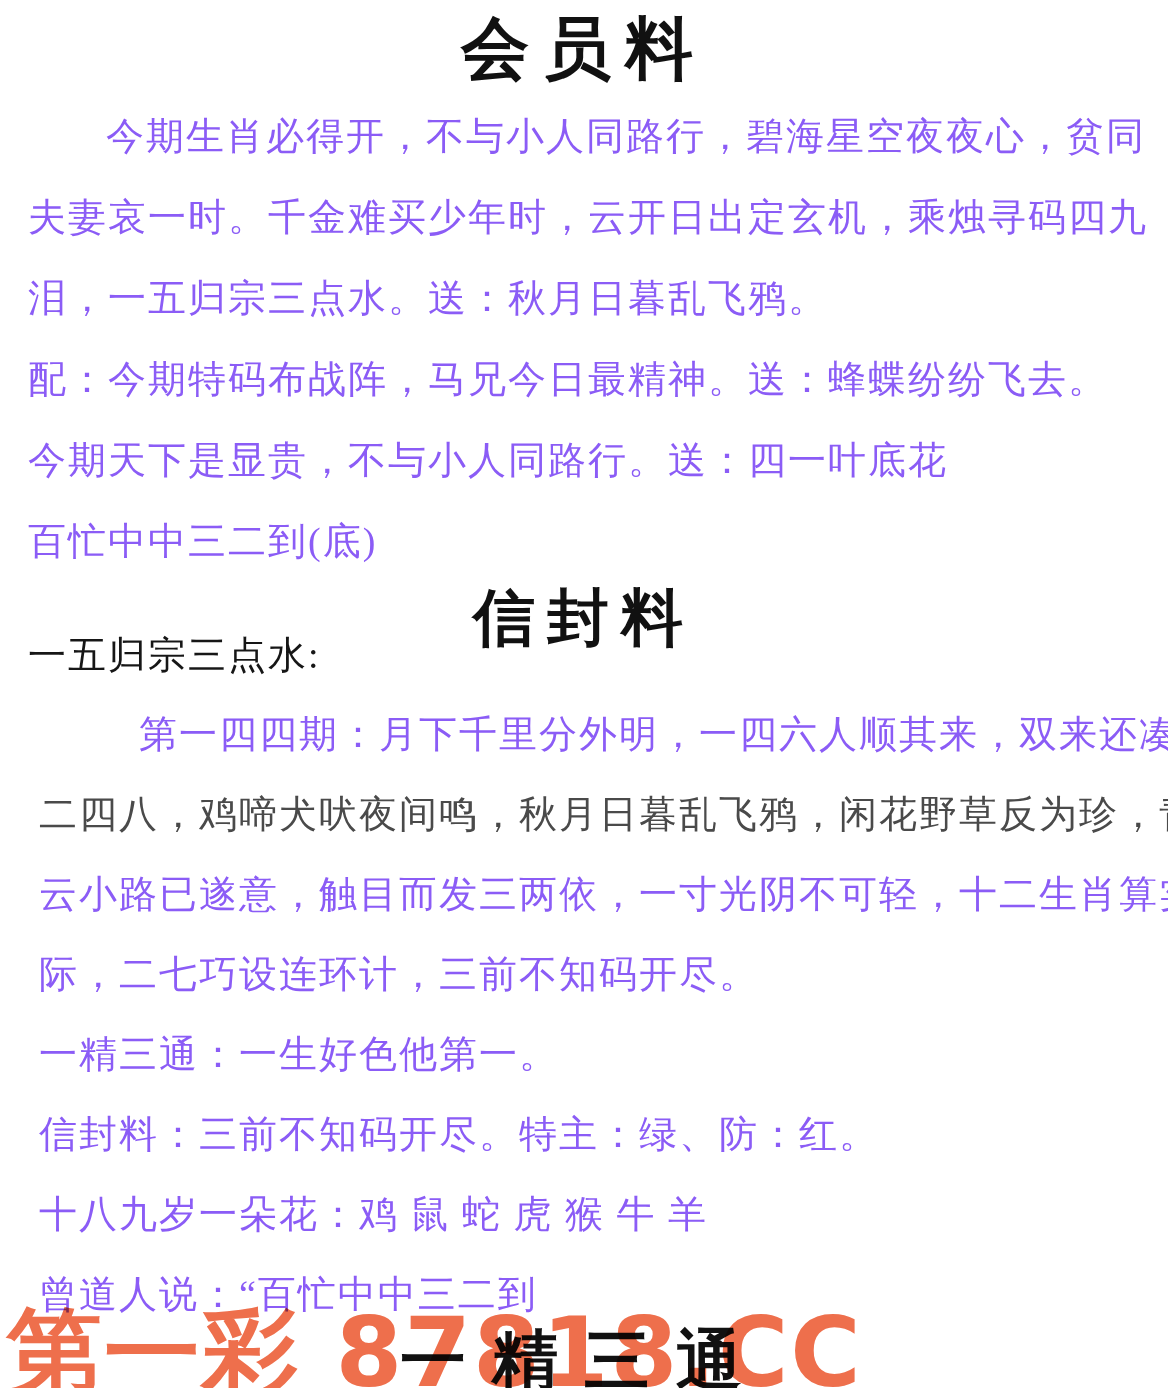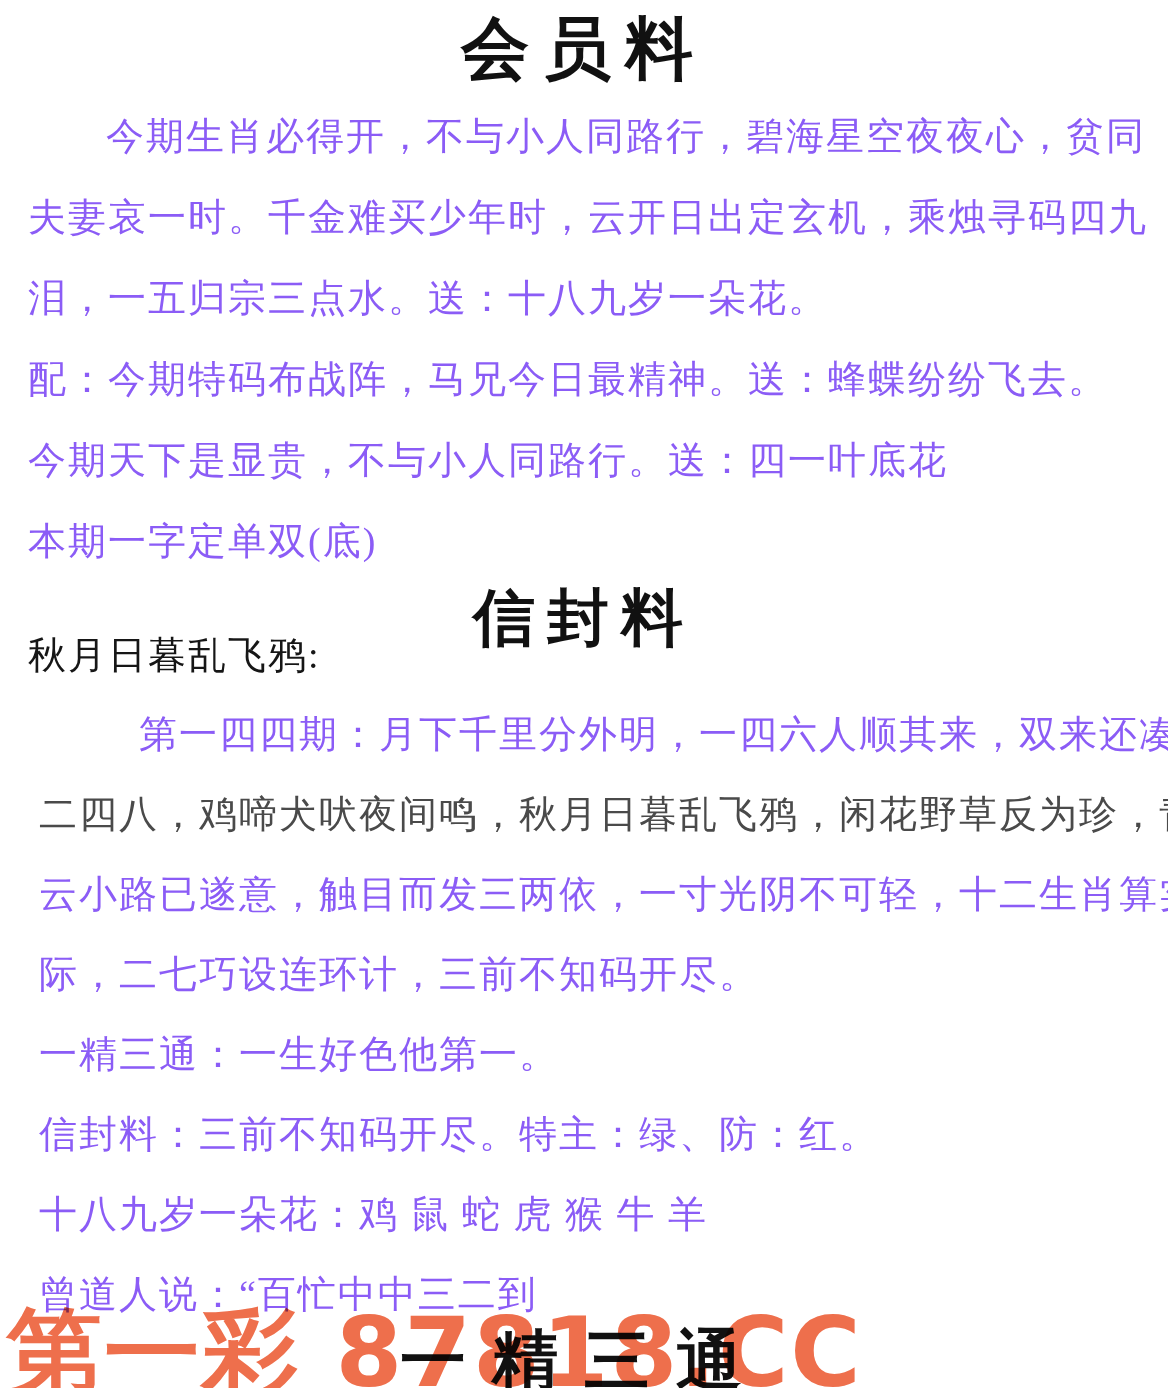--- a/index.html
+++ b/index.html
@@ -99,29 +99,29 @@
 </head>
 <body>
 
 <div class="page">
 
   <div class="section-title member-title">会员料</div>
 
   <div class="body-block member-body">
     <div class="line indent-2">今期生肖必得开，不与小人同路行，碧海星空夜夜心，贫同</div>
     <div class="line">夫妻哀一时。千金难买少年时，云开日出定玄机，乘烛寻码四九</div>
-    <div class="line">泪，一五归宗三点水。送：十八九岁一朵花。</div>
+    <div class="line">泪，一五归宗三点水。送：秋月日暮乱飞鸦。</div>
     <div class="line">配：今期特码布战阵，马兄今日最精神。送：蜂蝶纷纷飞去。</div>
     <div class="line">今期天下是显贵，不与小人同路行。送：四一叶底花</div>
-    <div class="line">本期一字定单双(底)</div>
+    <div class="line">百忙中中三二到(底)</div>
   </div>
 
   <div class="envelope-head">
     <div class="head-title">信封料</div>
-    <div class="intro">秋月日暮乱飞鸦:</div>
+    <div class="intro">一五归宗三点水:</div>
   </div>
 
   <div class="body-block envelope-body">
     <div class="line indent-25">第一四四期：月下千里分外明，一四六人顺其来，双来还凑</div>
     <div class="line line-faded">二四八，鸡啼犬吠夜间鸣，秋月日暮乱飞鸦，闲花野草反为珍，青</div>
     <div class="line">云小路已遂意，触目而发三两依，一寸光阴不可轻，十二生肖算实</div>
     <div class="line">际，二七巧设连环计，三前不知码开尽。</div>
     <div class="line">一精三通：一生好色他第一。</div>
     <div class="line">信封料：三前不知码开尽。特主：绿、防：红。</div>
     <div class="line">十八九岁一朵花：鸡 鼠 蛇 虎 猴 牛 羊</div>

